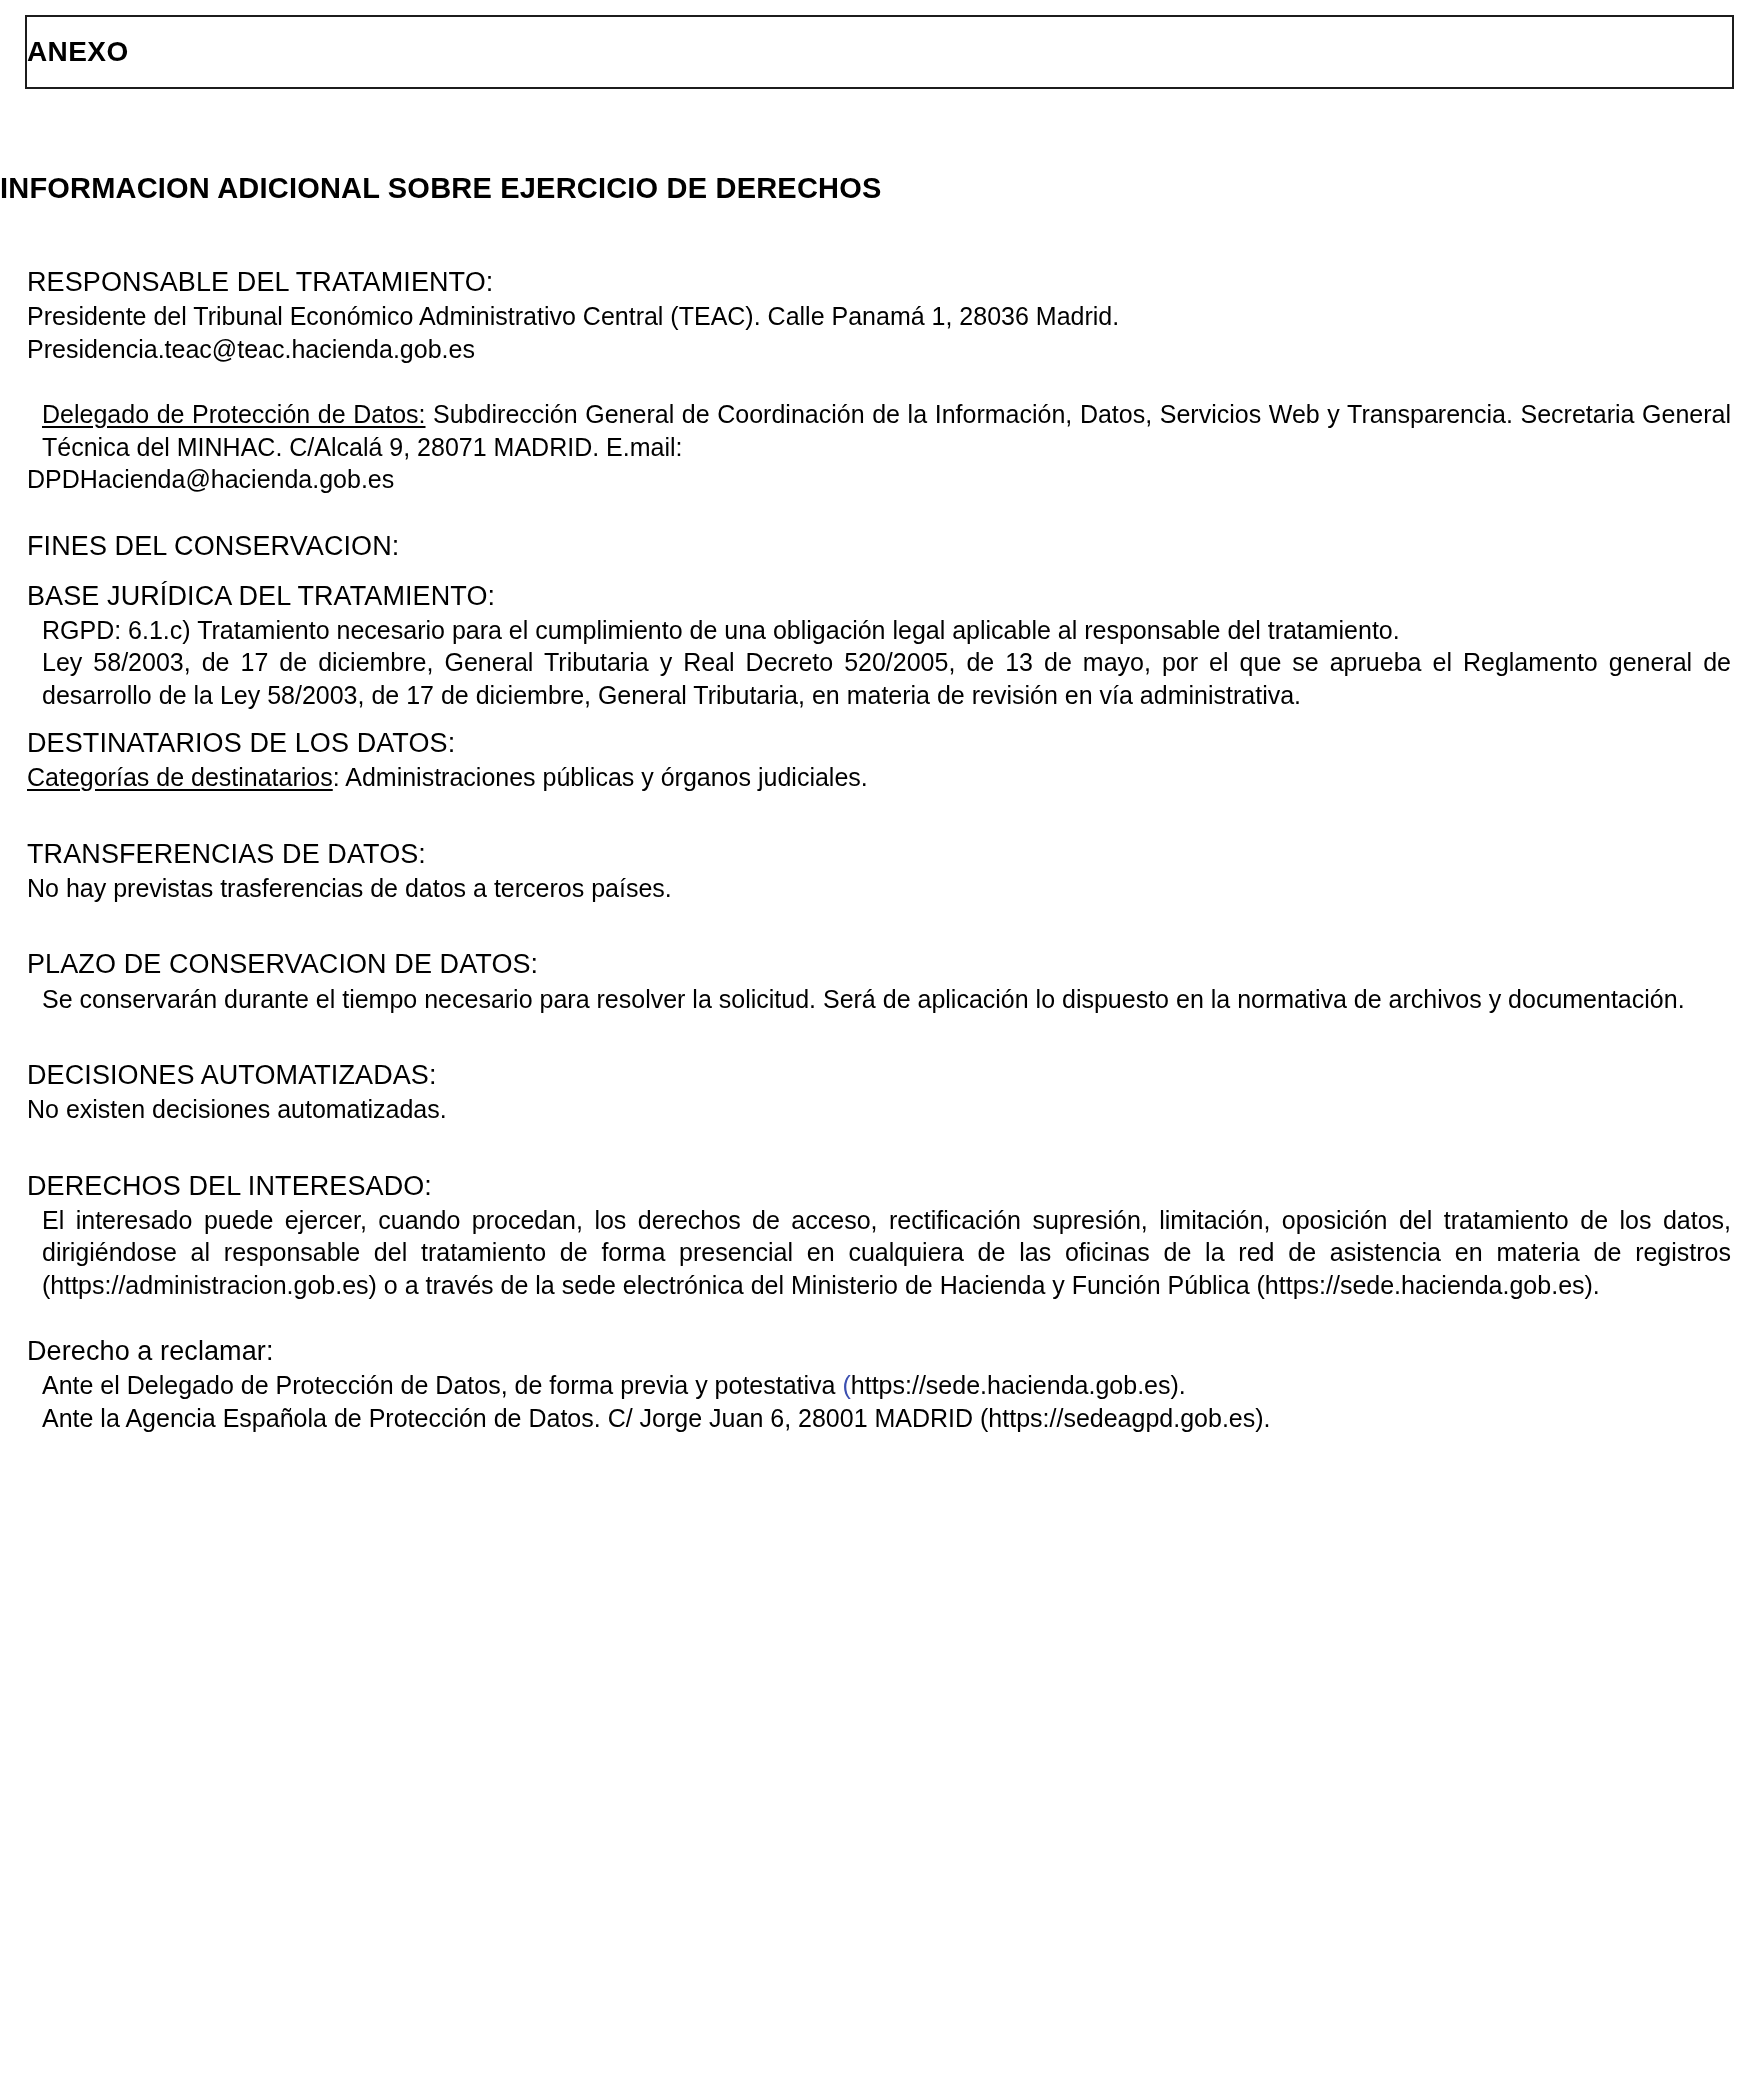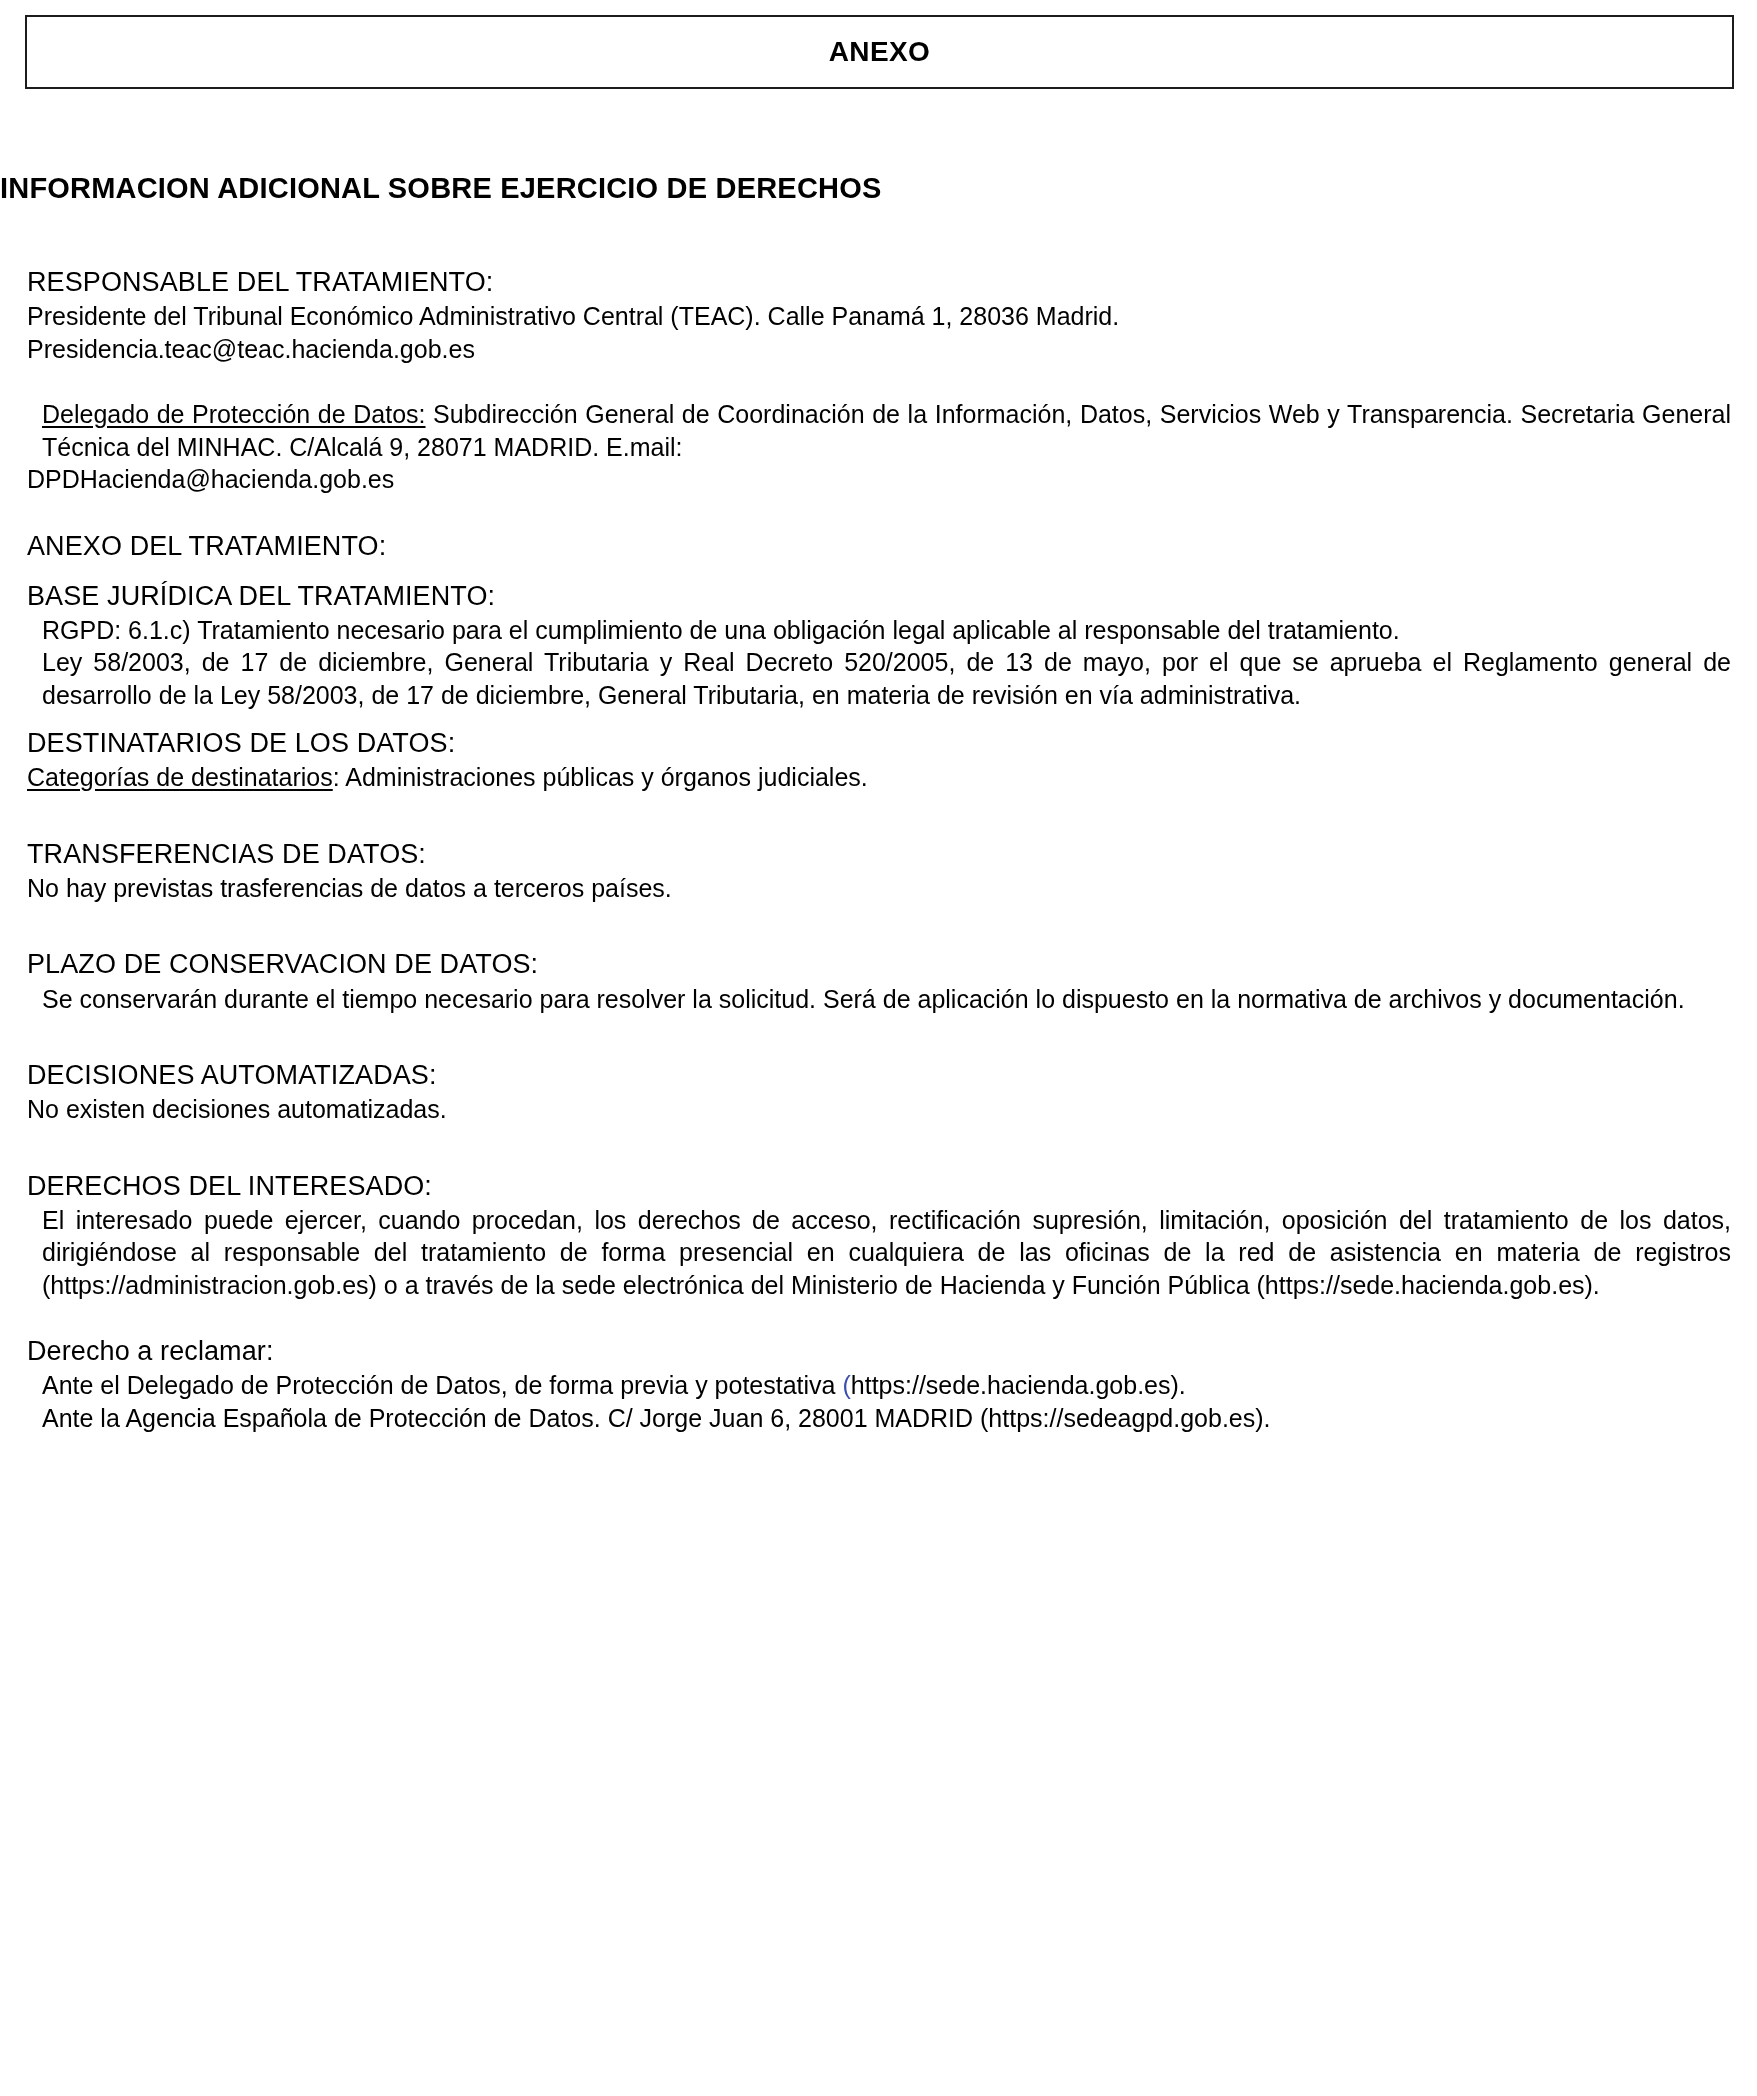--- a/index.html
+++ b/index.html
@@ -28,21 +28,20 @@
   .anexo-box {
     position: absolute;
     left: 25px;
     top: 15px;
     width: 1709px;
     height: 74px;
     border: 2.5px solid #1c1c1c;
     box-sizing: border-box;
     display: flex;
     align-items: center;
-    justify-content: center;
   }
   .anexo-title {
     font-size: 28px;
     font-weight: bold;
     letter-spacing: 0.4px;
     line-height: 1;
   }
 
   
   .doc-title {
@@ -115,21 +114,21 @@
     <p class="body-text">Presidente del Tribunal Económico Administrativo Central (TEAC). Calle Panamá 1, 28036 Madrid.</p>
     <p class="body-text">Presidencia.teac@teac.hacienda.gob.es</p>
 
     <div class="gap-md"></div>
 
     <p class="body-text justify"><span class="u-label">Delegado de Protección de Datos:</span><span> Subdirección General de Coordinación de la Información, Datos, Servicios Web y Transparencia. Secretaria General Técnica del MINHAC.  C/Alcalá  9,  28071  MADRID. E.mail:</span></p>
     <p class="body-text">DPDHacienda@hacienda.gob.es</p>
 
     <div class="gap-md"></div>
 
-    <h2 class="section-heading">ANEXO DEL TRATAMIENTO:</h2>
+    <h2 class="section-heading">FINES DEL CONSERVACION:</h2>
 
     <div class="gap-sm"></div>
 
     <h2 class="section-heading">BASE JURÍDICA DEL TRATAMIENTO:</h2>
     <p class="body-text justify">RGPD: 6.1.c) Tratamiento necesario para el cumplimiento de una obligación legal aplicable al responsable del tratamiento.</p>
     <p class="body-text justify">Ley 58/2003, de 17 de diciembre, General Tributaria y Real Decreto 520/2005, de 13 de mayo, por el que se aprueba el Reglamento general de desarrollo de la Ley 58/2003, de 17 de diciembre, General Tributaria, en materia de revisión en vía administrativa.</p>
 
     <div class="gap-sm"></div>
 
     <h2 class="section-heading">DESTINATARIOS DE LOS DATOS:</h2>

